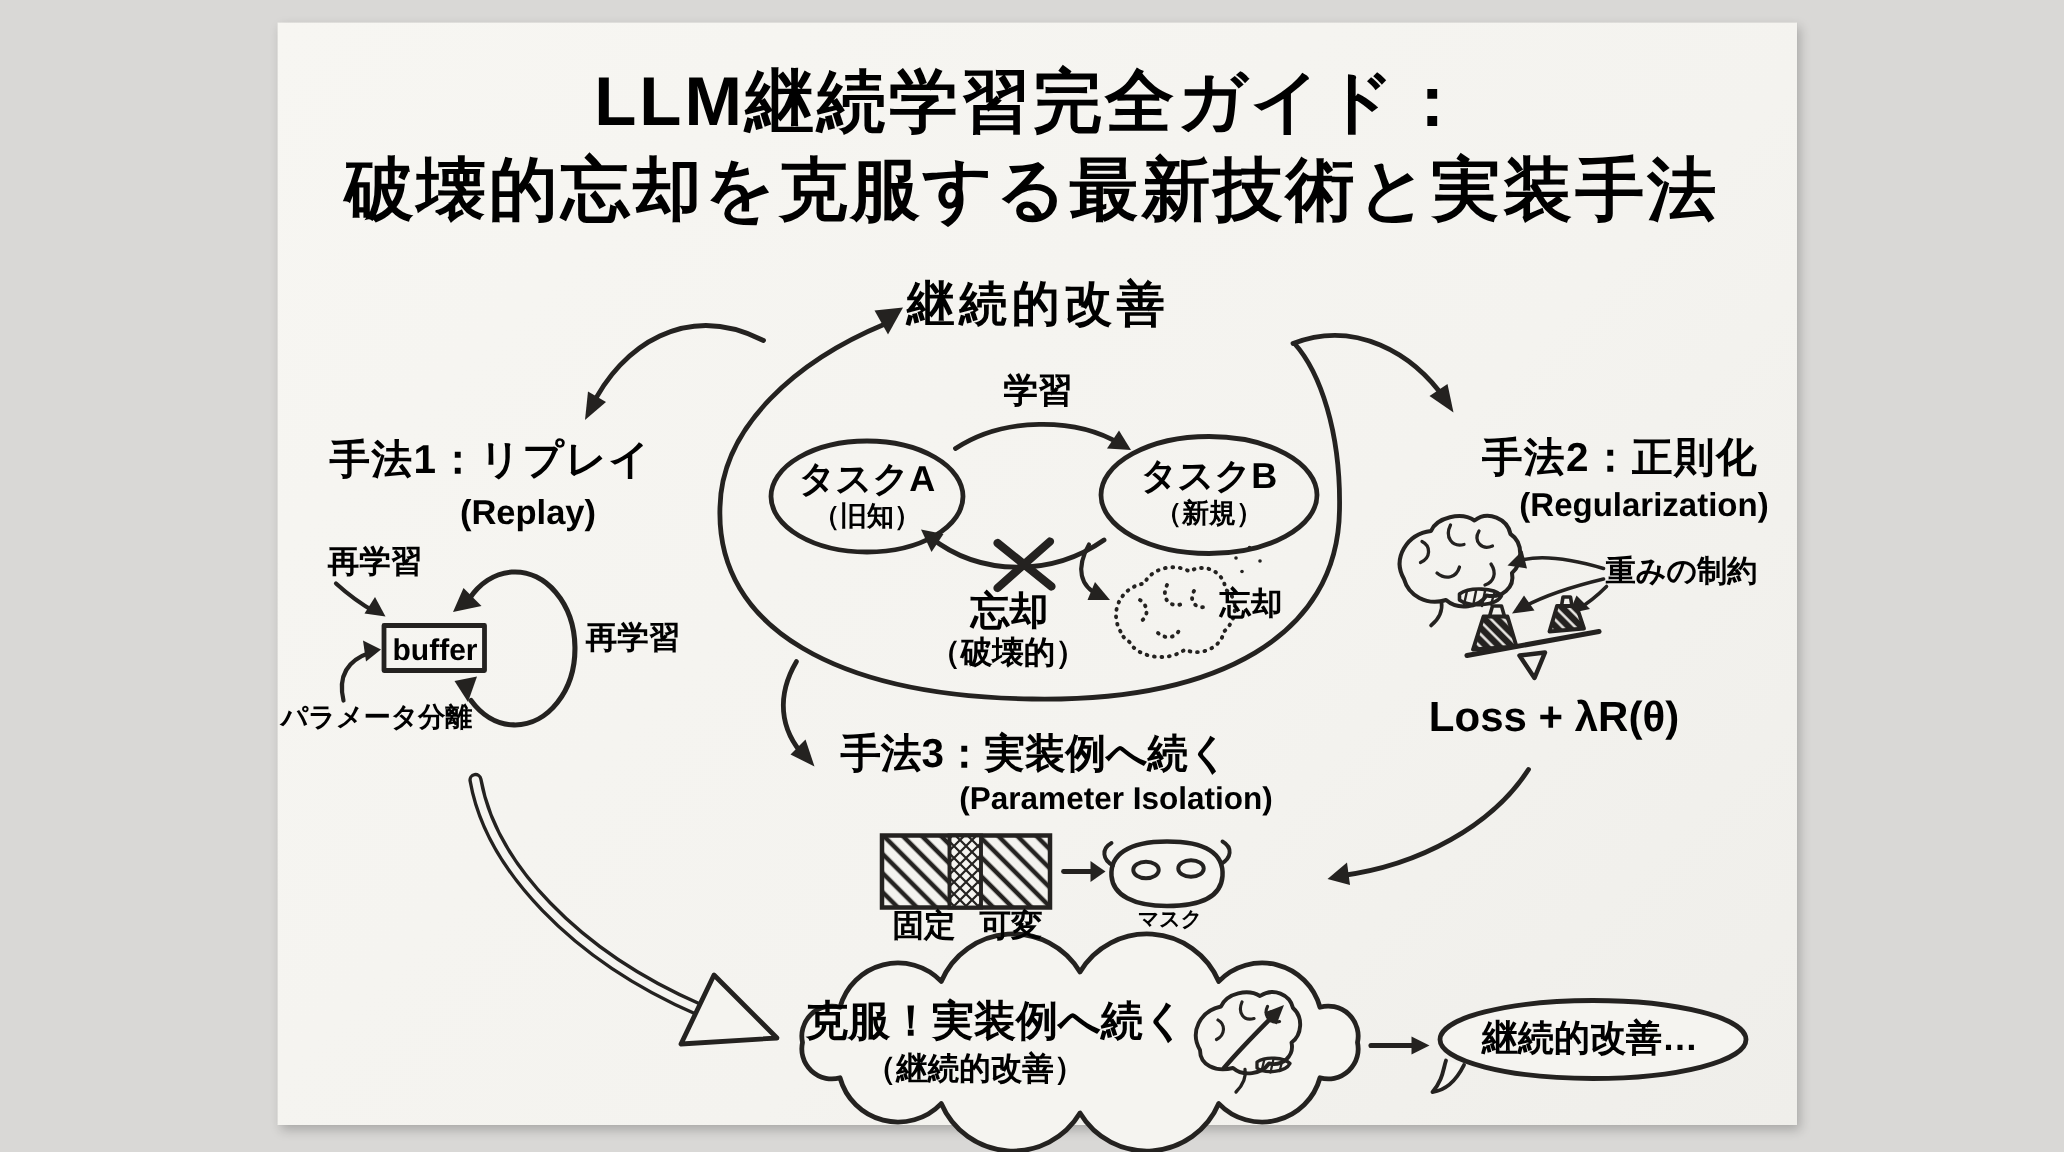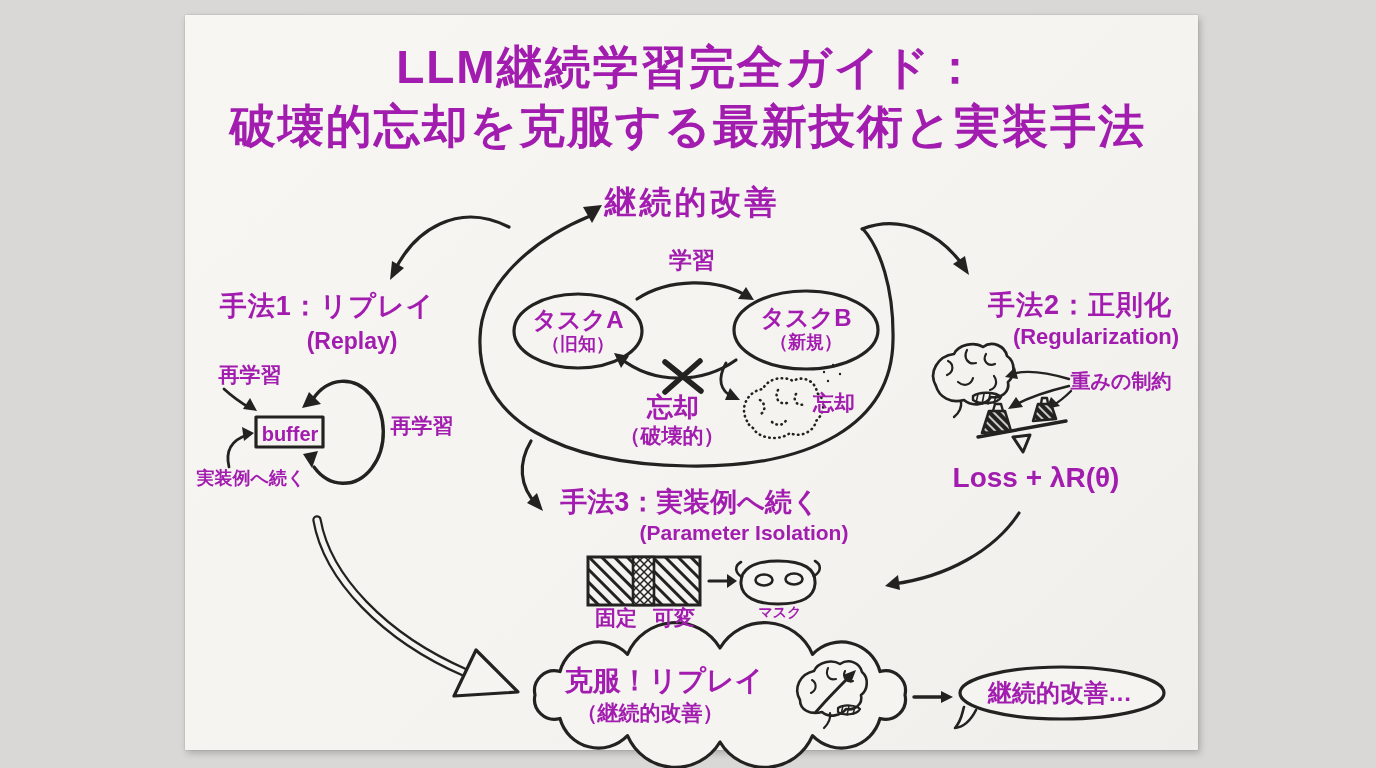--- a/index.html
+++ b/index.html
@@ -8,21 +8,21 @@
     background:#d9d8d6;
     font-family:"Liberation Sans","DejaVu Sans",sans-serif;
   }
   .paper{
     position:absolute;left:185px;top:15px;width:1013px;height:735px;
     background:linear-gradient(135deg,#f7f6f2 0%,#f4f3ef 60%,#efeeea 100%);
     box-shadow:2px 3px 7px rgba(0,0,0,.22), 0 0 1px rgba(0,0,0,.25);
   }
   svg.art{position:absolute;left:0;top:0;}
   .t{
-    position:absolute;white-space:nowrap;color:#a21caf;font-weight:700;
+    position:absolute;white-space:nowrap;color:#000000;font-weight:700;
     transform:translateX(-50%);line-height:1.15;text-align:center;
   }
   .title{letter-spacing:2px;}
 </style>
 </head>
 <body>
 
 <div class="paper"></div>
 
 <svg class="art" width="1376" height="768" viewBox="0 0 1376 768">
@@ -202,28 +202,28 @@
 
 <div class="t" style="left:673px;top:393px;font-size:26px">忘却</div>
 <div class="t" style="left:672px;top:424px;font-size:21px">（破壊的）</div>
 <div class="t" style="left:834px;top:391px;font-size:21px">忘却</div>
 
 <div class="t" style="left:327px;top:291px;font-size:27px;letter-spacing:1px">手法1：リプレイ</div>
 <div class="t" style="left:352px;top:328px;font-size:23px">(Replay)</div>
 <div class="t" style="left:250px;top:363px;font-size:21px">再学習</div>
 <div class="t" style="left:290px;top:423px;font-size:20px">buffer</div>
 <div class="t" style="left:422px;top:414px;font-size:21px">再学習</div>
-<div class="t" style="left:251px;top:468px;font-size:18px">実装例へ続く</div>
+<div class="t" style="left:251px;top:468px;font-size:18px">パラメータ分離</div>
 
 <div class="t" style="left:1080px;top:290px;font-size:27px;letter-spacing:1px">手法2：正則化</div>
 <div class="t" style="left:1096px;top:324px;font-size:22px">(Regularization)</div>
 <div class="t" style="left:1121px;top:370px;font-size:20px">重みの制約</div>
 <div class="t" style="left:1036px;top:462px;font-size:28px">Loss + λR(θ)</div>
 
 <div class="t" style="left:690px;top:487px;font-size:27px">手法3：実装例へ続く</div>
 <div class="t" style="left:744px;top:521px;font-size:21px">(Parameter Isolation)</div>
 <div class="t" style="left:616px;top:606px;font-size:21px">固定</div>
 <div class="t" style="left:674px;top:606px;font-size:21px">可変</div>
 <div class="t" style="left:780px;top:604px;font-size:14px">マスク</div>
 
-<div class="t" style="left:664px;top:665px;font-size:28px">克服！リプレイ</div>
+<div class="t" style="left:664px;top:665px;font-size:28px">克服！実装例へ続く</div>
 <div class="t" style="left:650px;top:701px;font-size:21px">（継続的改善）</div>
 <div class="t" style="left:1060px;top:679px;font-size:24px">継続的改善…</div>
 
 </body></html>

